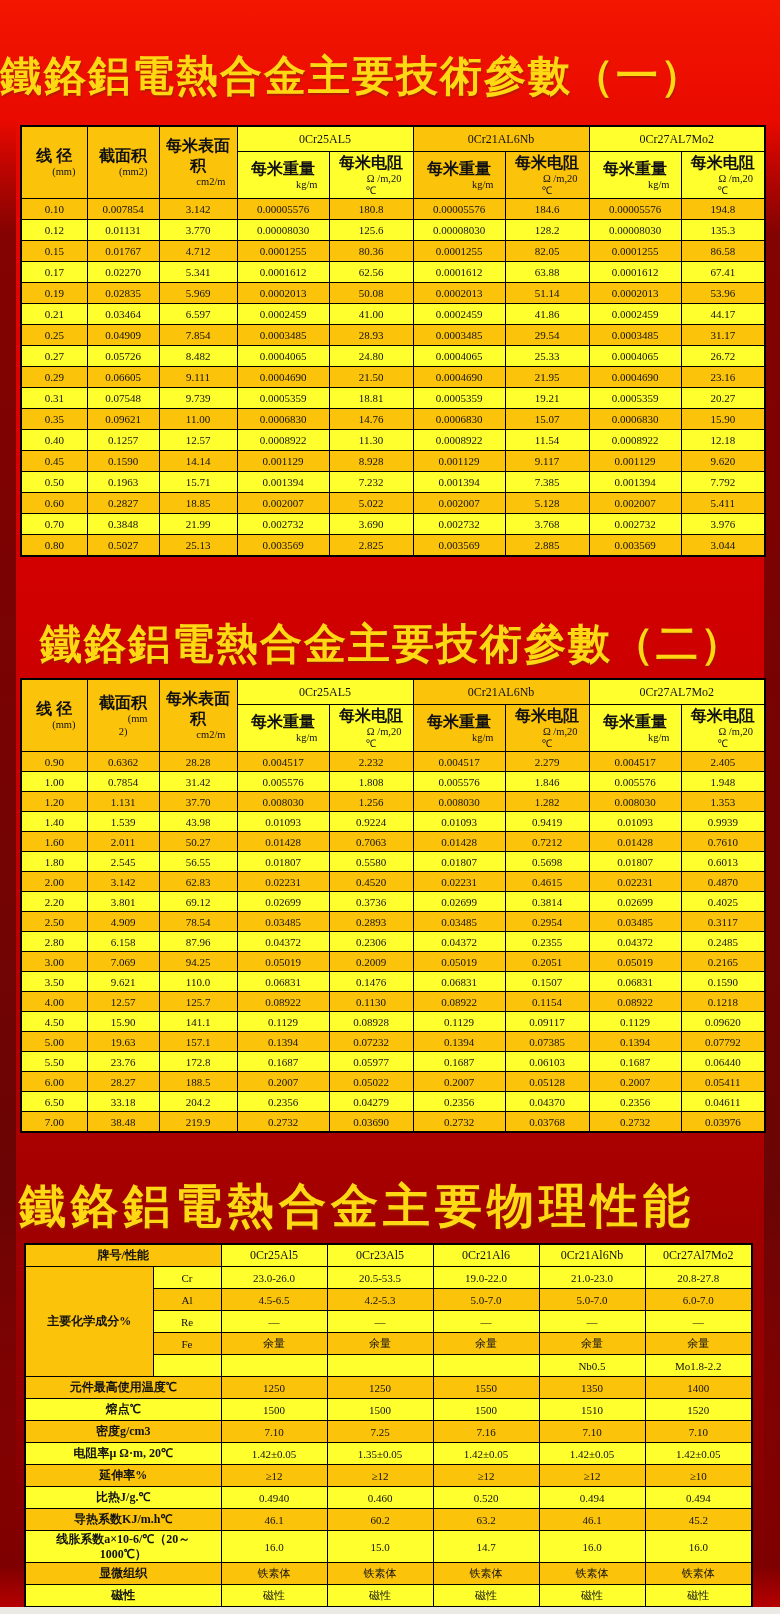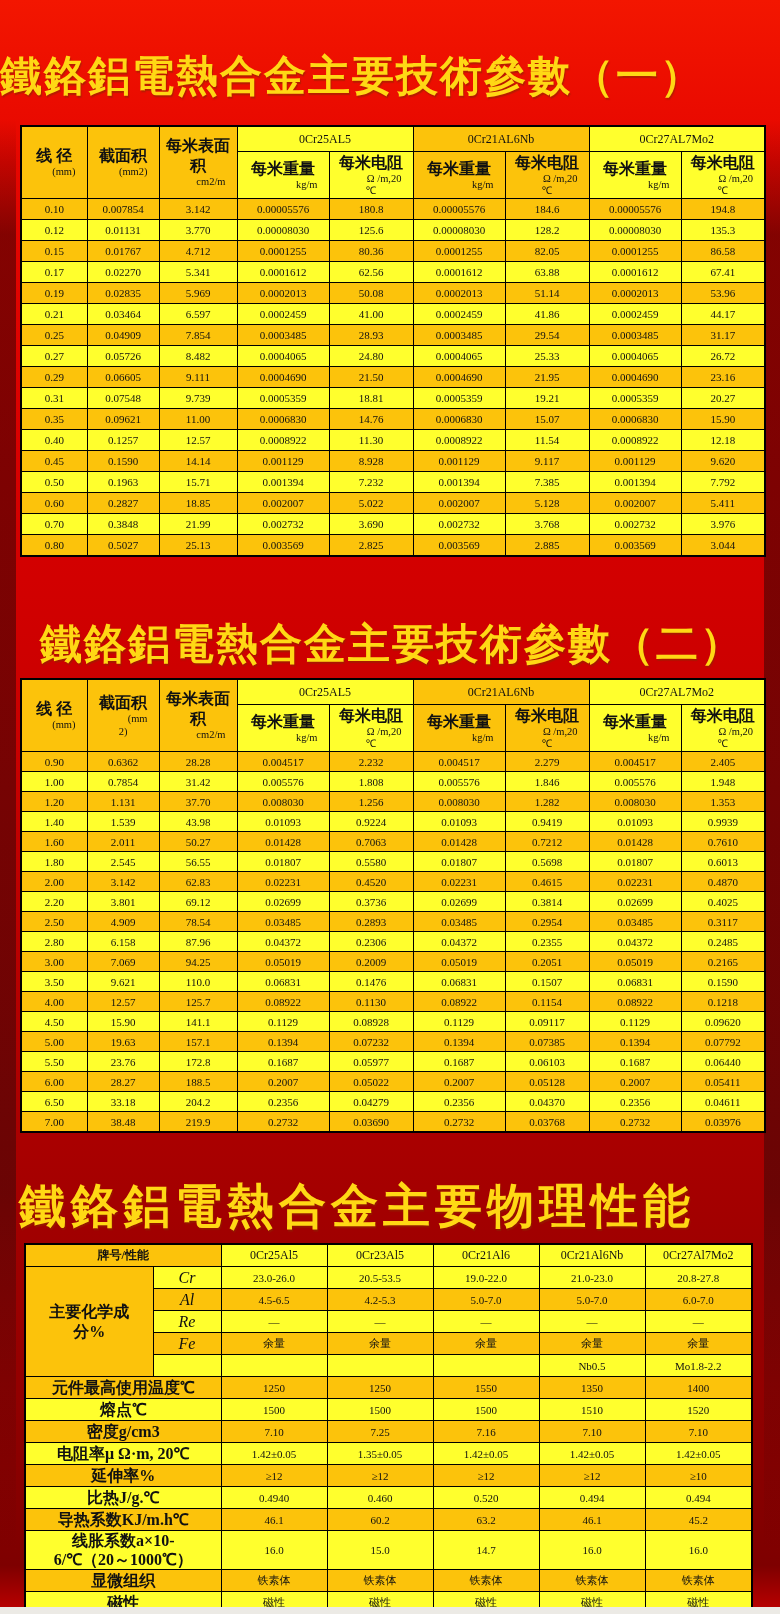--- a/index.html
+++ b/index.html
@@ -40,22 +40,22 @@
 
   .cn{font-weight:bold;font-size:12px;}
   .hd .l1{font-weight:bold;font-size:16px;line-height:1.25;}
   .hd .l2{font-weight:normal;font-size:10.5px;text-align:right;padding-right:10px;line-height:1.15;}
   .hd .l3{font-weight:normal;font-size:10.5px;text-align:center;line-height:1.15;}
 
   #t3 thead th{height:21px;}
   #t3 thead th.alloy{font-size:12px;font-weight:normal;}
   #t3 tbody td{height:21px;font-size:11px;}
   #t3 tbody tr.tall td{height:31px;}
-  #t3 td.plabel,#t3 td.chemlabel{font-weight:bold;font-size:16px;line-height:1.2;padding:0 20px;}
-  #t3 td.elcell{font-size:16px;font-style:italic;}
+  #t3 td.plabel,#t3 td.chemlabel{font-weight:bold;font-size:12px;line-height:1.2;padding:0 20px;}
+  #t3 td.elcell{font-size:11px;}
 </style>
 </head>
 <body>
 
 <div class="page">
   <div class="vig left"></div>
   <div class="vig right"></div>
 
   <h1 class="title t1">鐵鉻鋁電熱合金主要技術參數（一）</h1>
   <table id="t1" class="tech">

